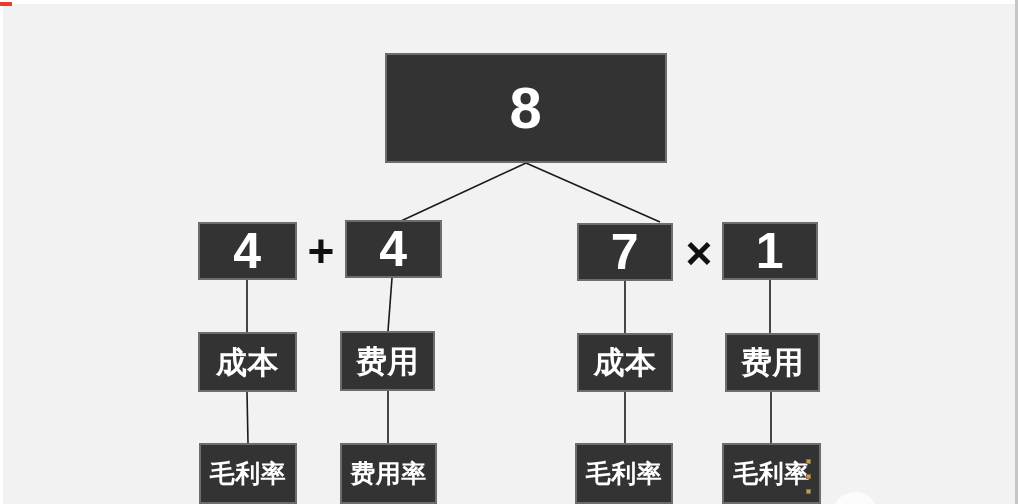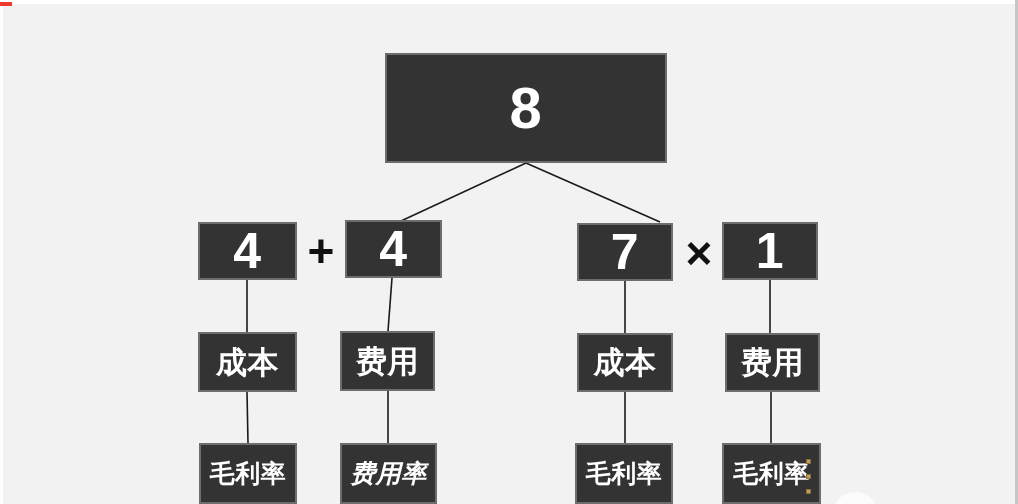--- a/index.html
+++ b/index.html
@@ -34,21 +34,21 @@
   .root   { left:385px; top:53px;  width:282px; height:110px; font-size:58px; }
   .l2-0   { left:198px; top:222px; width:99px;  height:58px;  font-size:50px; }
   .l2-1   { left:345px; top:220px; width:97px;  height:58px;  font-size:50px; }
   .l2-2   { left:577px; top:223px; width:96px;  height:58px;  font-size:50px; }
   .l2-3   { left:722px; top:222px; width:96px;  height:58px;  font-size:50px; }
   .l3-0   { left:198px; top:332px; width:99px;  height:60px;  font-size:31px; }
   .l3-1   { left:340px; top:331px; width:95px;  height:60px;  font-size:31px; }
   .l3-2   { left:577px; top:333px; width:96px;  height:59px;  font-size:31px; }
   .l3-3   { left:725px; top:333px; width:95px;  height:59px;  font-size:31px; }
   .l4-0   { left:199px; top:443px; width:98px;  height:61px;  font-size:25px; }
-  .l4-1   { left:340px; top:443px; width:97px;  height:61px;  font-size:25px;font-style:italic; }
+  .l4-1   { left:340px; top:443px; width:97px;  height:61px;  font-size:25px; }
   .l4-2   { left:575px; top:443px; width:98px;  height:61px;  font-size:25px; }
   .l4-3   { left:722px; top:443px; width:99px;  height:61px;  font-size:25px; }
   .op {
     position:absolute;
     color:#111111;
     font-weight:700;
     font-size:46px;
     line-height:1;
     display:flex; align-items:center; justify-content:center;
     width:44px; height:52px;

